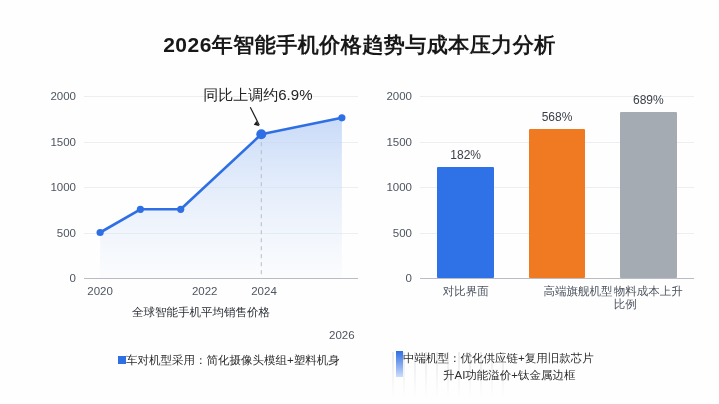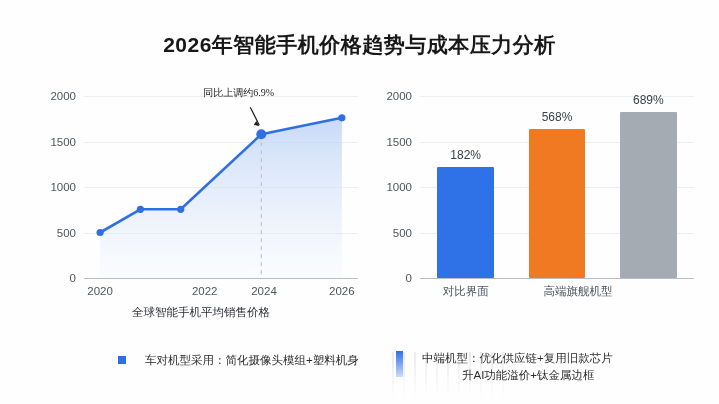--- a/index.html
+++ b/index.html
@@ -50,35 +50,35 @@
   .axis-title{
     position:absolute;left:0;right:0;bottom:2px;
     text-align:center;font-size:11.5px;color:#2b2f36;
   }
 
   
   .chartsvg{position:absolute;inset:0;overflow:visible;}
 
   .annot{
     position:absolute;
-    font-size:10px;color:#232323;white-space:nowrap;font-family:Liberation Serif, serif;
+    font-size:15px;color:#232323;white-space:nowrap;
   }
 
   
   .bar{position:absolute;bottom:0;border-radius:1px;}
   .barlabel{
     position:absolute;transform:translateX(-50%);
     font-size:12px;color:#3a3f47;white-space:nowrap;
   }
 
   
   .legend{position:absolute;font-size:11.5px;color:#2c2c2c;line-height:17px;}
   #legend-line{left:118px;top:352px;}
   #legend-bar{left:396px;top:350px;}
-  .legend-row{display:flex;align-items:flex-start;gap:19px;}
+  .legend-row{display:flex;align-items:flex-start;gap:0;}
   .swatch-square{
     width:8px;height:8px;background:#2f6fe4;flex:0 0 auto;margin-top:4px;
   }
   .swatch-bar{
     width:7px;height:26px;flex:0 0 auto;margin-top:1px;
     background:linear-gradient(#2f6fe4,#cddcfa);
   }
   .legend-text{white-space:nowrap;}
   .legend-text .l2{padding-left:40px;}
 
@@ -115,21 +115,21 @@
         <div class="ytick" style="top: 136.5px;">500</div>
         <div class="gridline" style="top: 91px;"></div>
         <div class="ytick" style="top: 91px;">1000</div>
         <div class="gridline" style="top: 45.5px;"></div>
         <div class="ytick" style="top: 45.5px;">1500</div>
         <div class="gridline" style="top: 0px;"></div>
         <div class="ytick" style="top: 0px;">2000</div>
         <div class="xtick" style="left: 16.1176px; text-align: right;">2020</div>
         <div class="xtick" style="left: 96.7059px; margin-left: 24px;">2022</div>
         <div class="xtick" style="left: 180px;">2024</div>
-        <div class="xtick" style="left: 257.882px;">2026</div>
+        <div class="xtick" style="left: 257.882px; margin-top: 44px;">2026</div>
         <svg class="chartsvg" width="274" height="182">
           <defs>
             <linearGradient id="areaGrad" x1="0" y1="0" x2="0" y2="1">
               <stop offset="0%" stop-color="#bfd4f7" stop-opacity="0.85"></stop>
               <stop offset="100%" stop-color="#dfeaf9" stop-opacity="0.12"></stop>
             </linearGradient>
           </defs>
           <path d="M16.117647058826762,182 L16.117647058826762,136.5 L56.41176470588451,113.295 L96.70588235294225,113.295 L177.29411764705773,38.22 L257.8823529411732,21.840000000000003 L257.8823529411732,182 Z" fill="url(#areaGrad)"></path>
           <polyline points="16.117647058826762,136.5 56.41176470588451,113.295 96.70588235294225,113.295 177.29411764705773,38.22 257.8823529411732,21.840000000000003" fill="none" stroke="#2f6fe4" stroke-width="2.6" stroke-linejoin="round" stroke-linecap="round"></polyline>
           <line x1="177.29411764705773" x2="177.29411764705773" y1="38.22" y2="182" stroke="#b6bcc6" stroke-width="1" stroke-dasharray="4 4"></line>
@@ -163,20 +163,24 @@
         <div class="xtick multi" style="left: 45.6667px;">
           <div>对比界面</div>
         </div>
         <div class="bar" style="left: 108.687px; width: 56.6267px; height: 148.785px; background: rgb(239, 122, 34);"></div>
         <div class="barlabel" style="left: 137px; top: 14.215px;">568%</div>
         <div class="xtick multi" style="left: 137px; margin-left: 21px;">
           <div>高端旗舰机型</div>
         </div>
         <div class="bar" style="left: 200.02px; width: 56.6267px; height: 165.62px; background: rgb(165, 171, 179);"></div>
         <div class="barlabel" style="left: 228.333px; top: -2.62px;">689%</div>
+        <div class="xtick multi" style="left: 228.333px;">
+          <div>物料成本上升</div>
+          <div>比例</div>
+        </div>
       </div>
   </div>
 
   <div class="legend" id="legend-line">
     <div class="legend-row">
       <span class="swatch-square"></span>
       <span class="legend-text">车对机型采用：简化摄像头模组+塑料机身</span>
     </div>
   </div>
 

